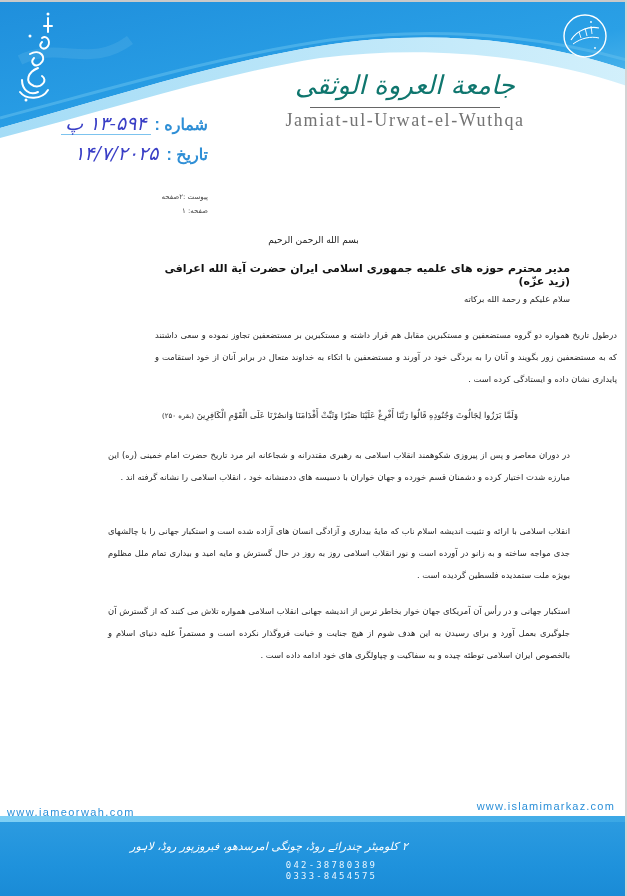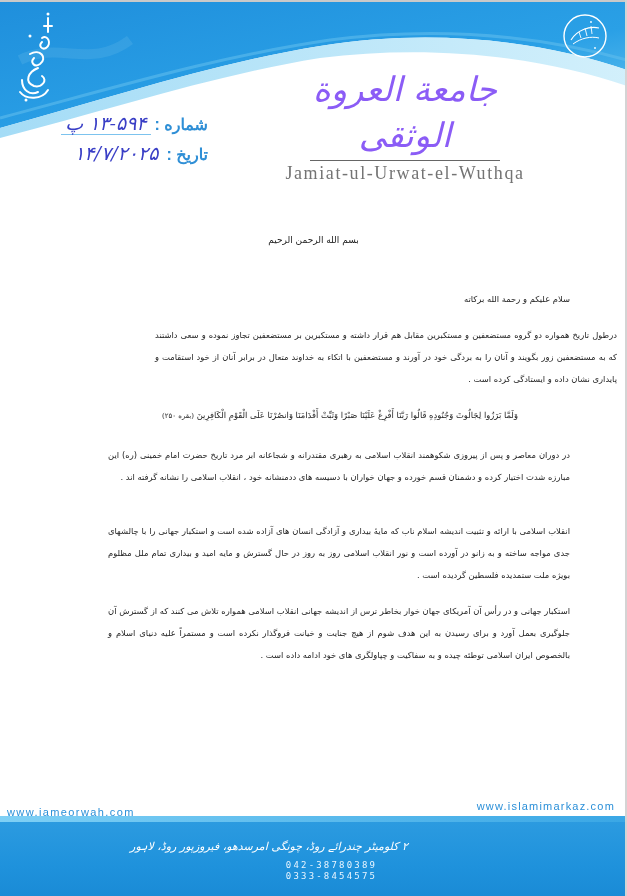--- a/index.html
+++ b/index.html
@@ -13,22 +13,22 @@
   .right-border { position:absolute; right:0; top:0; width:2px; height:896px; background:#d4d4d4; }
 
   
   .header-wave { position:absolute; left:0; top:0; width:627px; height:140px; }
 
   .logo-left { position:absolute; left:8px; top:8px; width:60px; height:100px; }
   .seal { position:absolute; left:561px; top:12px; width:48px; height:48px; }
 
   .brand { position:absolute; left:285px; top:66px; width:240px; text-align:center; }
   .brand-arabic {
-    font-family: "DejaVu Serif", serif; font-size: 34px; color:#8b5cf6;
-    direction: rtl; line-height: 46px; letter-spacing: 0px; font-style: italic;
+    font-family: "DejaVu Serif", serif; font-size: 26px; color:#0f766e;
+    direction: rtl; line-height: 39px; letter-spacing: 0px; font-style: italic;
   }
   .brand-rule { width:190px; height:1px; background:#666; margin: 2px auto 2px auto; }
   .brand-latin {
     font-family: Liberation Serif, serif; font-size: 18px; color:#737373;
     letter-spacing: 1.6px;
   }
 
   .ref-block { position:absolute; left:28px; top:112px; width:180px; direction: rtl; }
   .ref-row { display:flex; flex-direction: row; align-items: baseline; height:30px; }
   .ref-label { font-family:Liberation Sans, sans-serif; font-size:16px; color:#2f8fd6; font-weight:bold; white-space:nowrap; }
@@ -128,22 +128,27 @@
     <div class="ref-row">
       <span class="ref-label">شماره :</span>
       <span class="ref-value">۱۳-۵۹۴ پ</span>
     </div>
     <div class="ref-row">
       <span class="ref-label">تاریخ :</span>
       <span class="ref-value" style="border-bottom:none">۱۴/۷/۲۰۲۵</span>
     </div>
   </div>
 
+  <div class="attach">
+    <div>پیوست :۲صفحه</div>
+    <div>صفحه: ۱</div>
+  </div>
 
   <div class="bismillah">بسم الله الرحمن الرحیم</div>
+  <div class="addressee">مدیر محترم حوزه های علمیه جمهوری اسلامی ایران حضرت آیة الله اعرافی (زید عزّه)</div>
   <div class="salutation">سلام علیکم و رحمة الله برکاته</div>
 
   <div class="body-text p1">درطول تاریخ همواره دو گروه مستضعفین و مستکبرین مقابل هم قرار داشته و مستکبرین بر مستضعفین تجاوز نموده و سعی داشتند که به مستضعفین زور بگویند و آنان را به بردگی خود در آورند و مستضعفین با اتکاء به خداوند متعال در برابر آنان از خود استقامت و پایداری نشان داده و ایستادگی کرده است .</div>
 
   <div class="verse">
     <span>وَلَمَّا بَرَزُوا لِجَالُوتَ وَجُنُودِهِ قَالُوا رَبَّنَا أَفْرِغْ عَلَيْنَا صَبْرًا وَثَبِّتْ أَقْدَامَنَا وَانصُرْنَا عَلَى الْقَوْمِ الْكَافِرِينَ</span>
     <span style="font-size:7px">(بقره ۲۵۰)</span>
   </div>
 
   <div class="body-text p2">در دوران معاصر و پس از پیروزی شکوهمند انقلاب اسلامی به رهبری مقتدرانه و شجاعانه ابر مرد تاریخ حضرت امام خمینی (ره) این مبارزه شدت اختیار کرده و دشمنان قسم خورده و جهان خواران با دسیسه های ددمنشانه خود ، انقلاب اسلامی را نشانه گرفته اند .</div>

